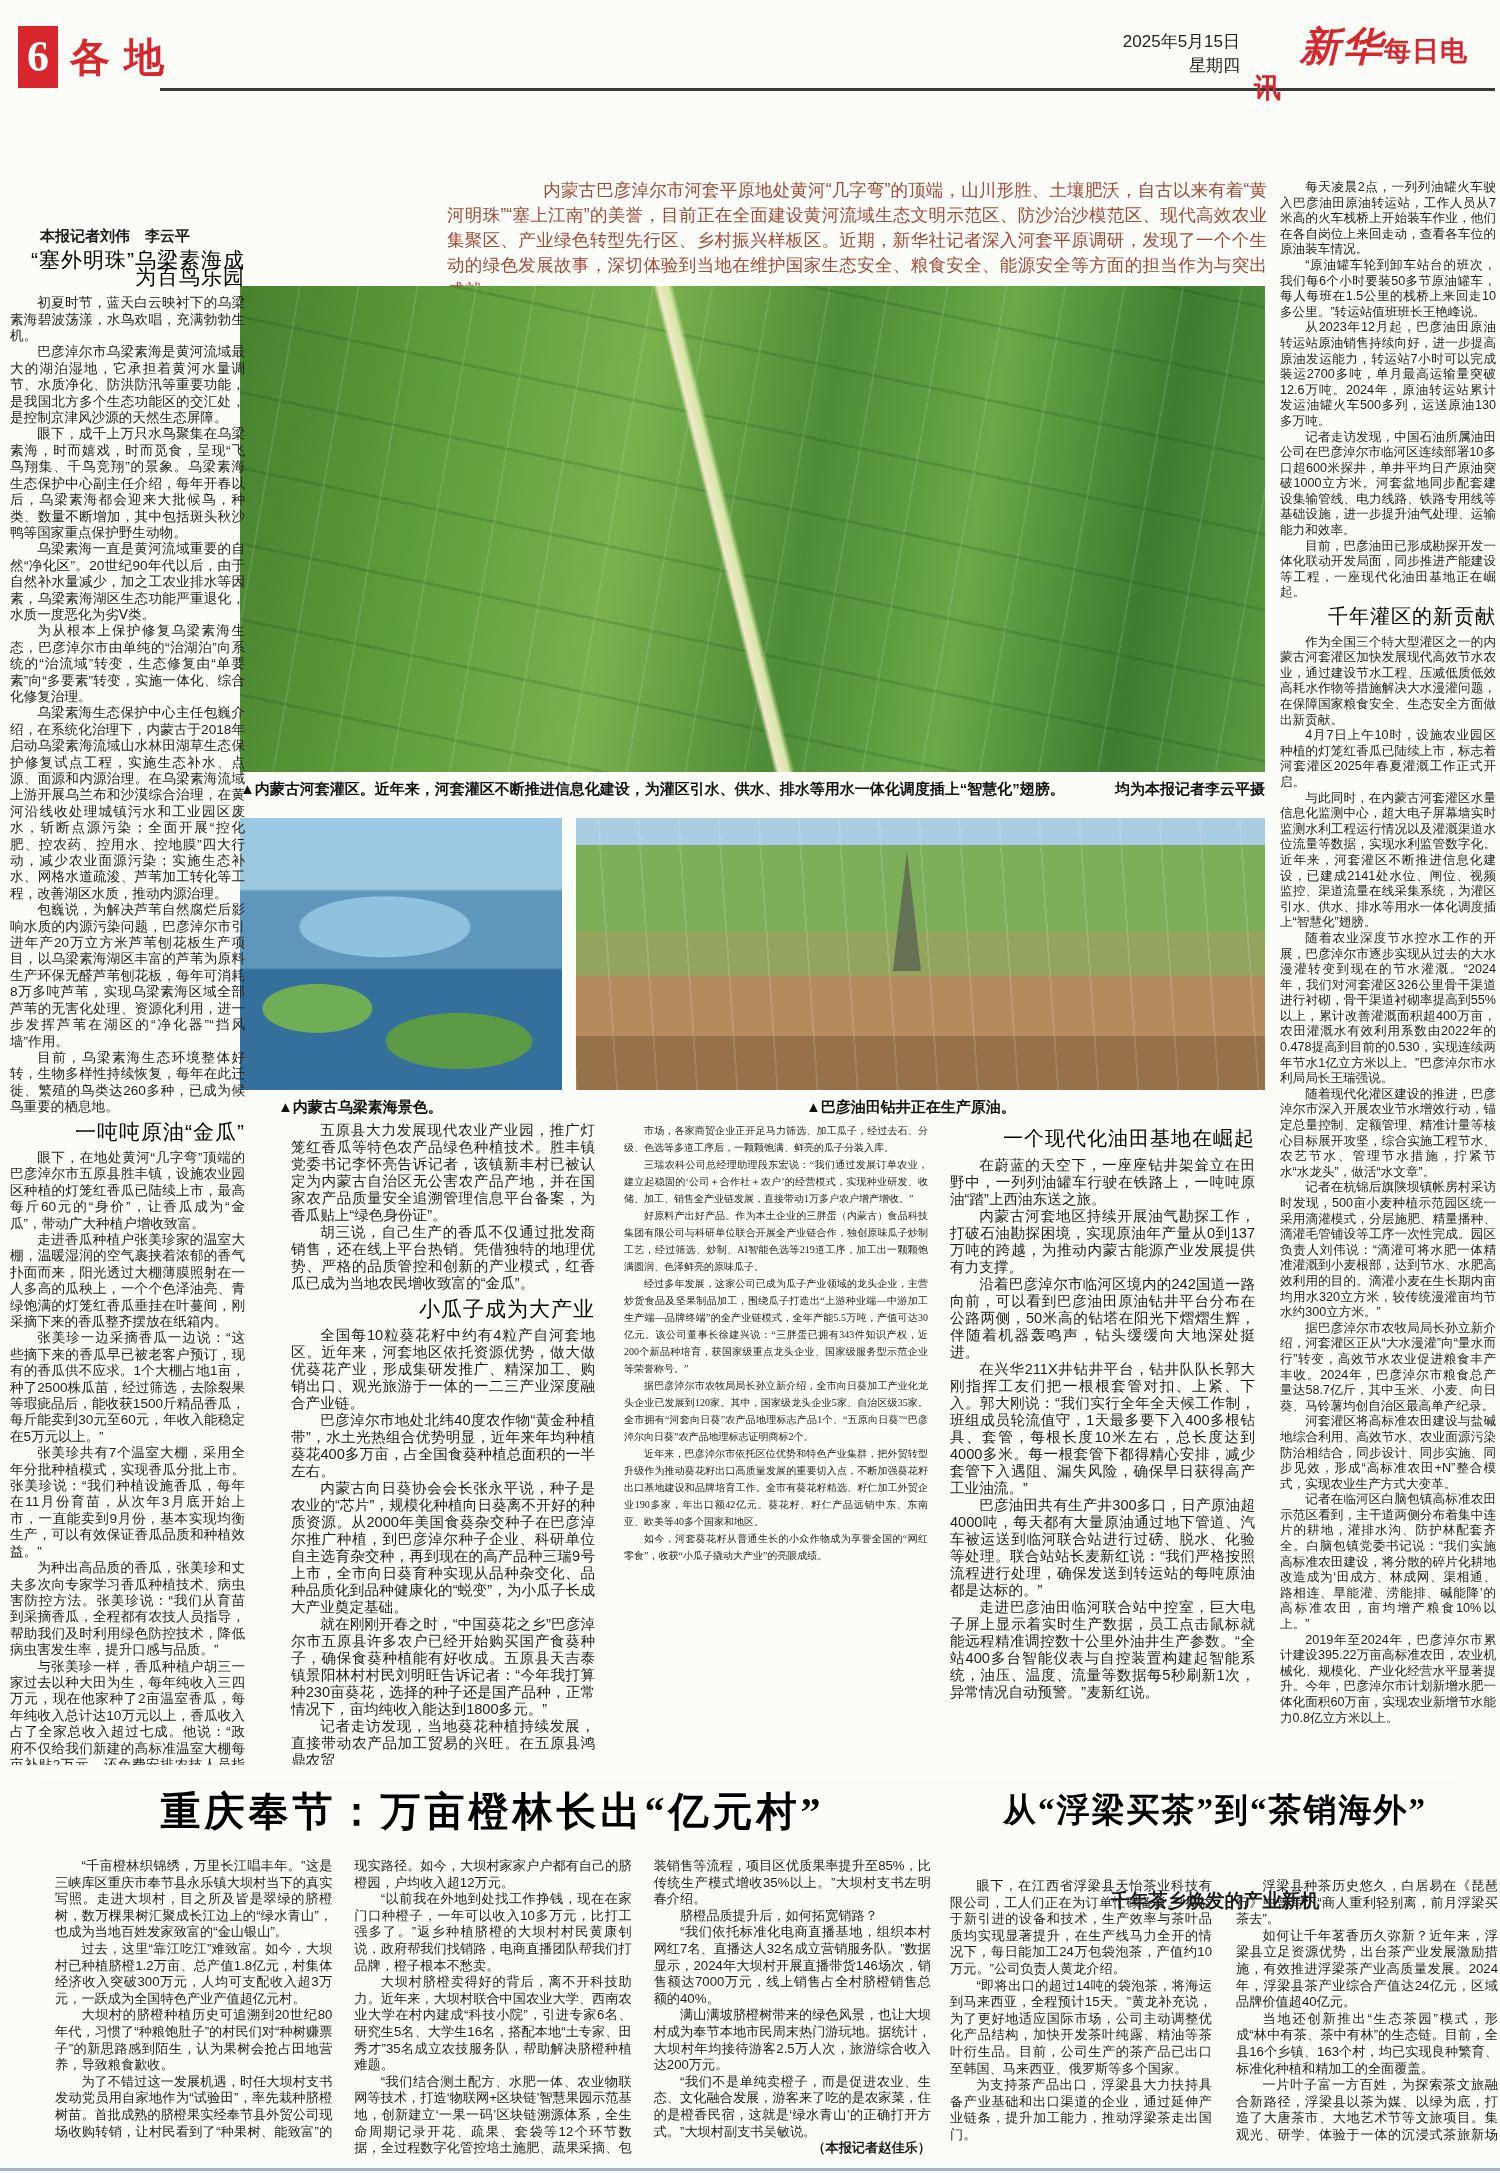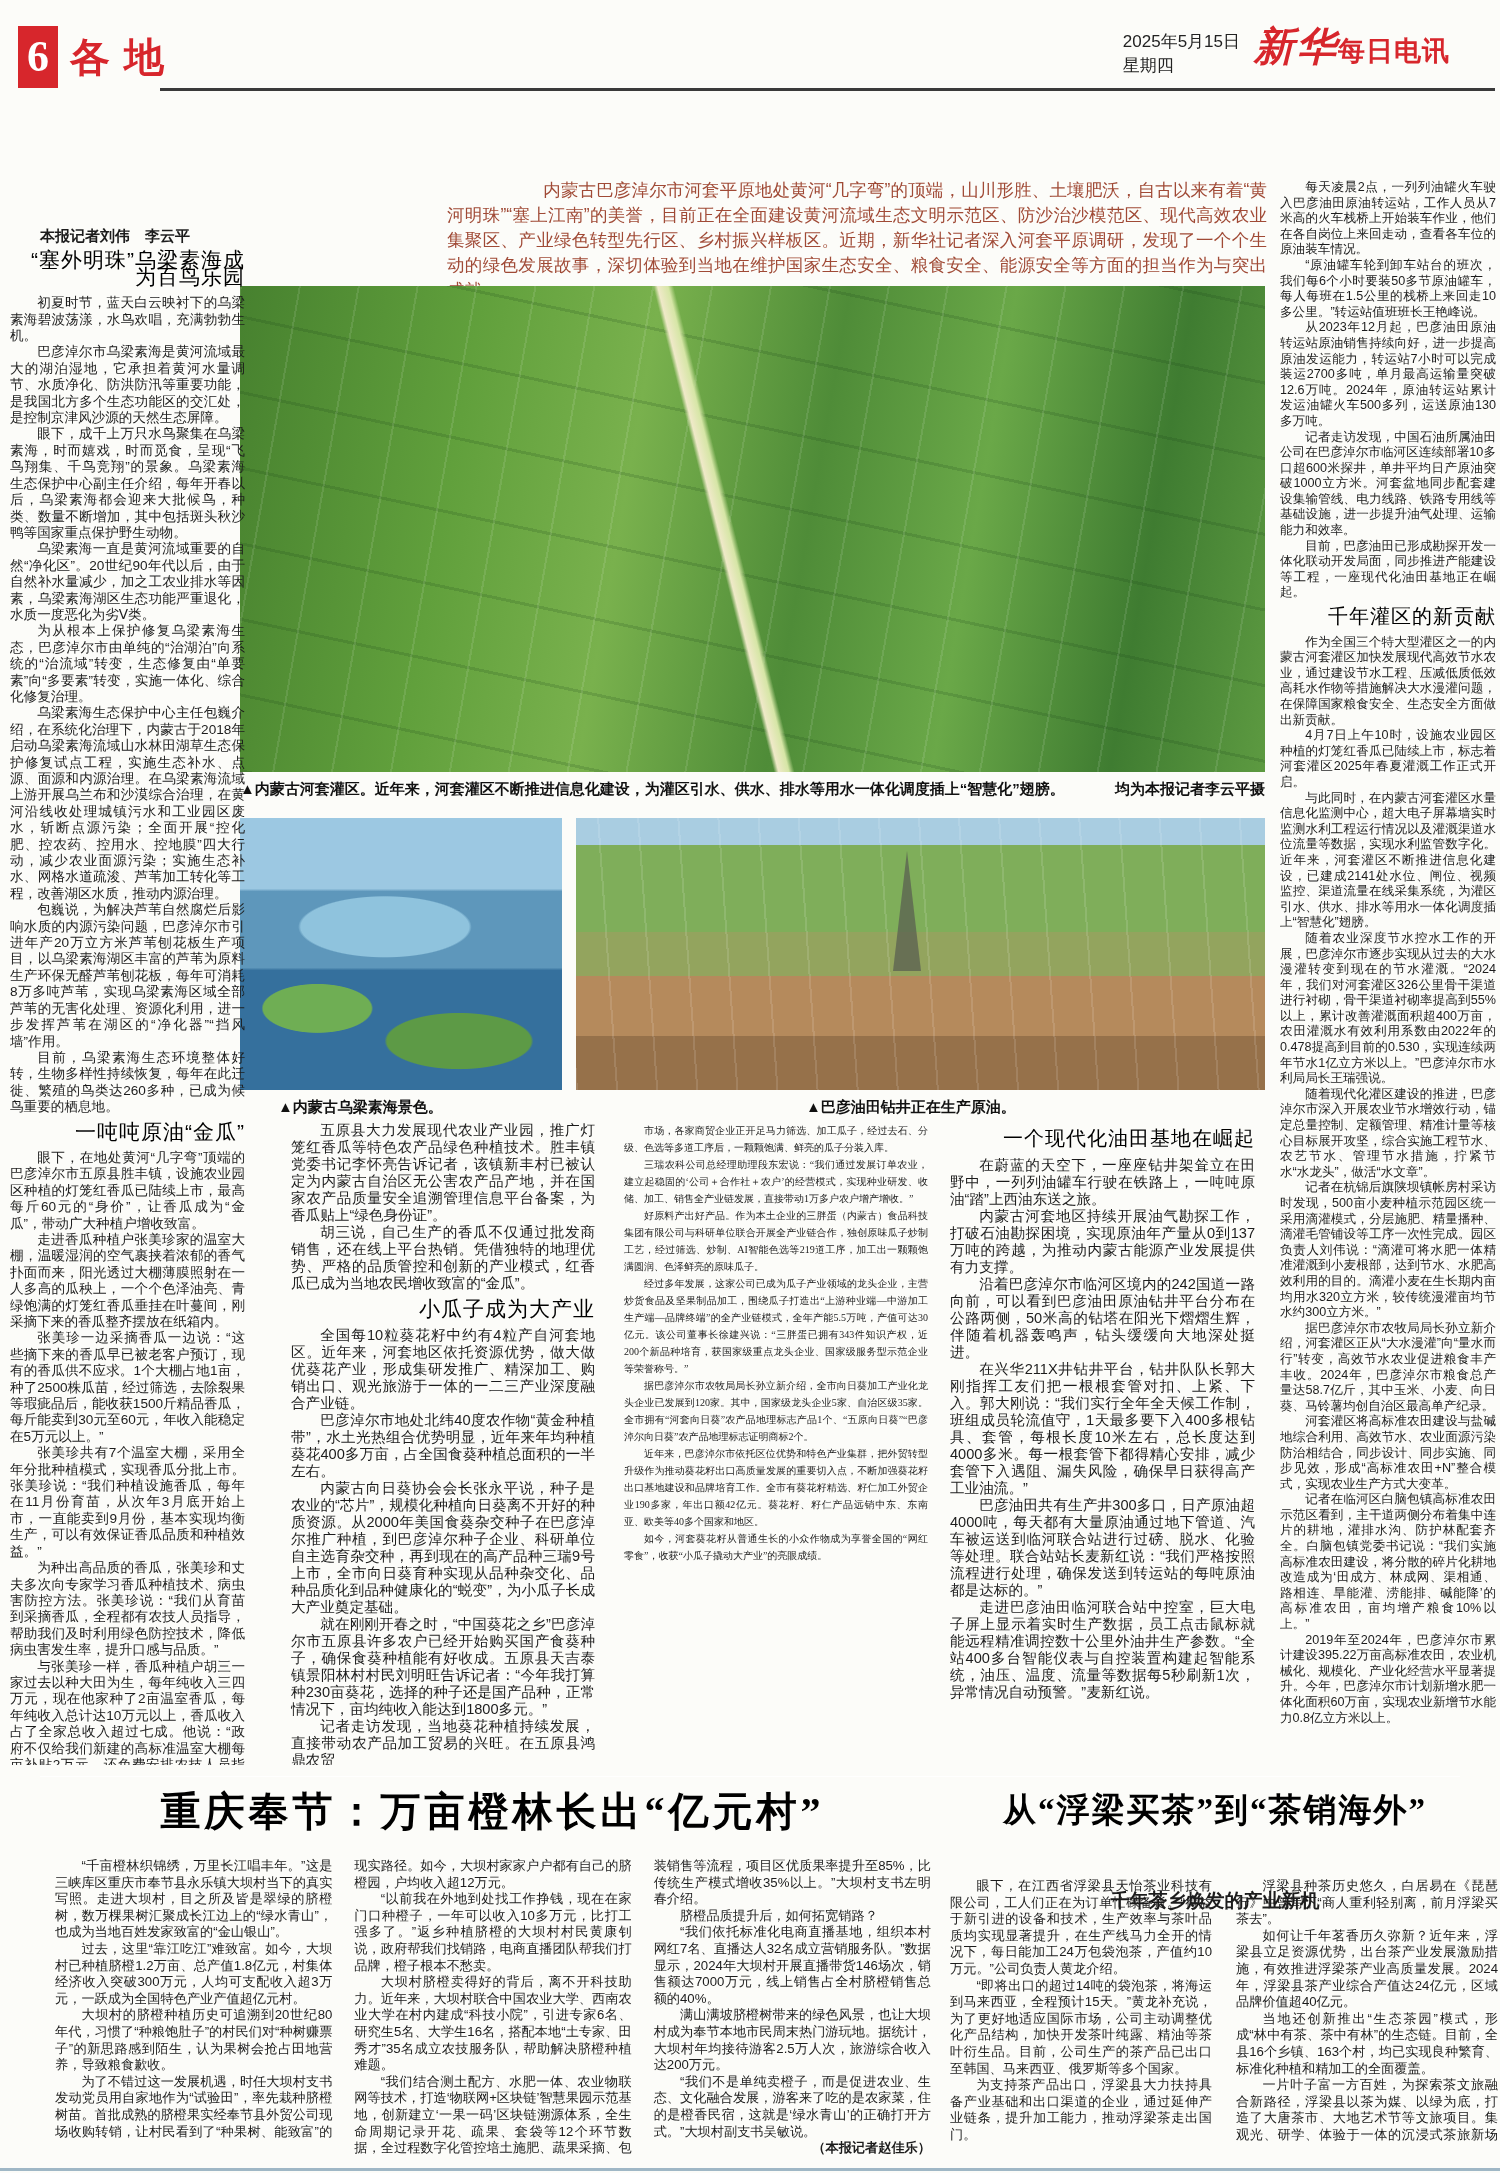--- a/index.html
+++ b/index.html
@@ -4,23 +4,23 @@
 <style>
   html,body{margin:0;padding:0;background:#e8e8e4;}
   .page{position:relative;width:1500px;height:2173px;margin:0 auto;background:#fcfcf9;
         font-family:"Liberation Sans",sans-serif;color:#1c1c1c;overflow:hidden;}
   
   .mast{position:absolute;left:0;top:0;width:1500px;height:95px;}
   .pageno{position:absolute;left:18px;top:26px;width:40px;height:62px;background:#d7262c;color:#fff;
           font:bold 44px/62px "Liberation Serif",serif;text-align:center;}
   .section{position:absolute;left:70px;top:30px;color:#d7262c;font-size:40px;font-weight:bold;letter-spacing:14px;}
   .mastrule{position:absolute;left:160px;top:88px;width:1335px;height:3px;background:#3a3a3a;}
-  .dateblock{position:absolute;right:260px;top:30px;font-size:17px;line-height:24px;color:#222;}
+  .dateblock{position:absolute;right:260px;top:30px;text-align:right;font-size:17px;line-height:24px;color:#222;}
   .logo{position:absolute;right:8px;top:24px;width:238px;color:#d7262c;font-weight:bold;text-align:left;}
-  .logo .xh{font:italic bold 40px/46px "Liberation Serif",serif;letter-spacing:2px;}
+  .logo .xh{font:italic bold 40px/46px "Liberation Serif",serif;letter-spacing:2px;margin-left:46px;}
   .logo .md{font-size:27px;letter-spacing:1px;}
   
   .mainhead{position:absolute;left:60px;top:100px;width:1380px;text-align:center;color:#1673b1;
             font:bold 62px/72px "Liberation Serif",serif;letter-spacing:18px;}
   
   .lead{position:absolute;left:447px;top:178px;width:820px;color:#a04a36;font-size:17.5px;line-height:25px;
         text-align:justify;text-indent:5.5em;}
   
   .ph{position:absolute;overflow:hidden;}
   .ph-main{left:240px;top:286px;width:1025px;height:486px;

